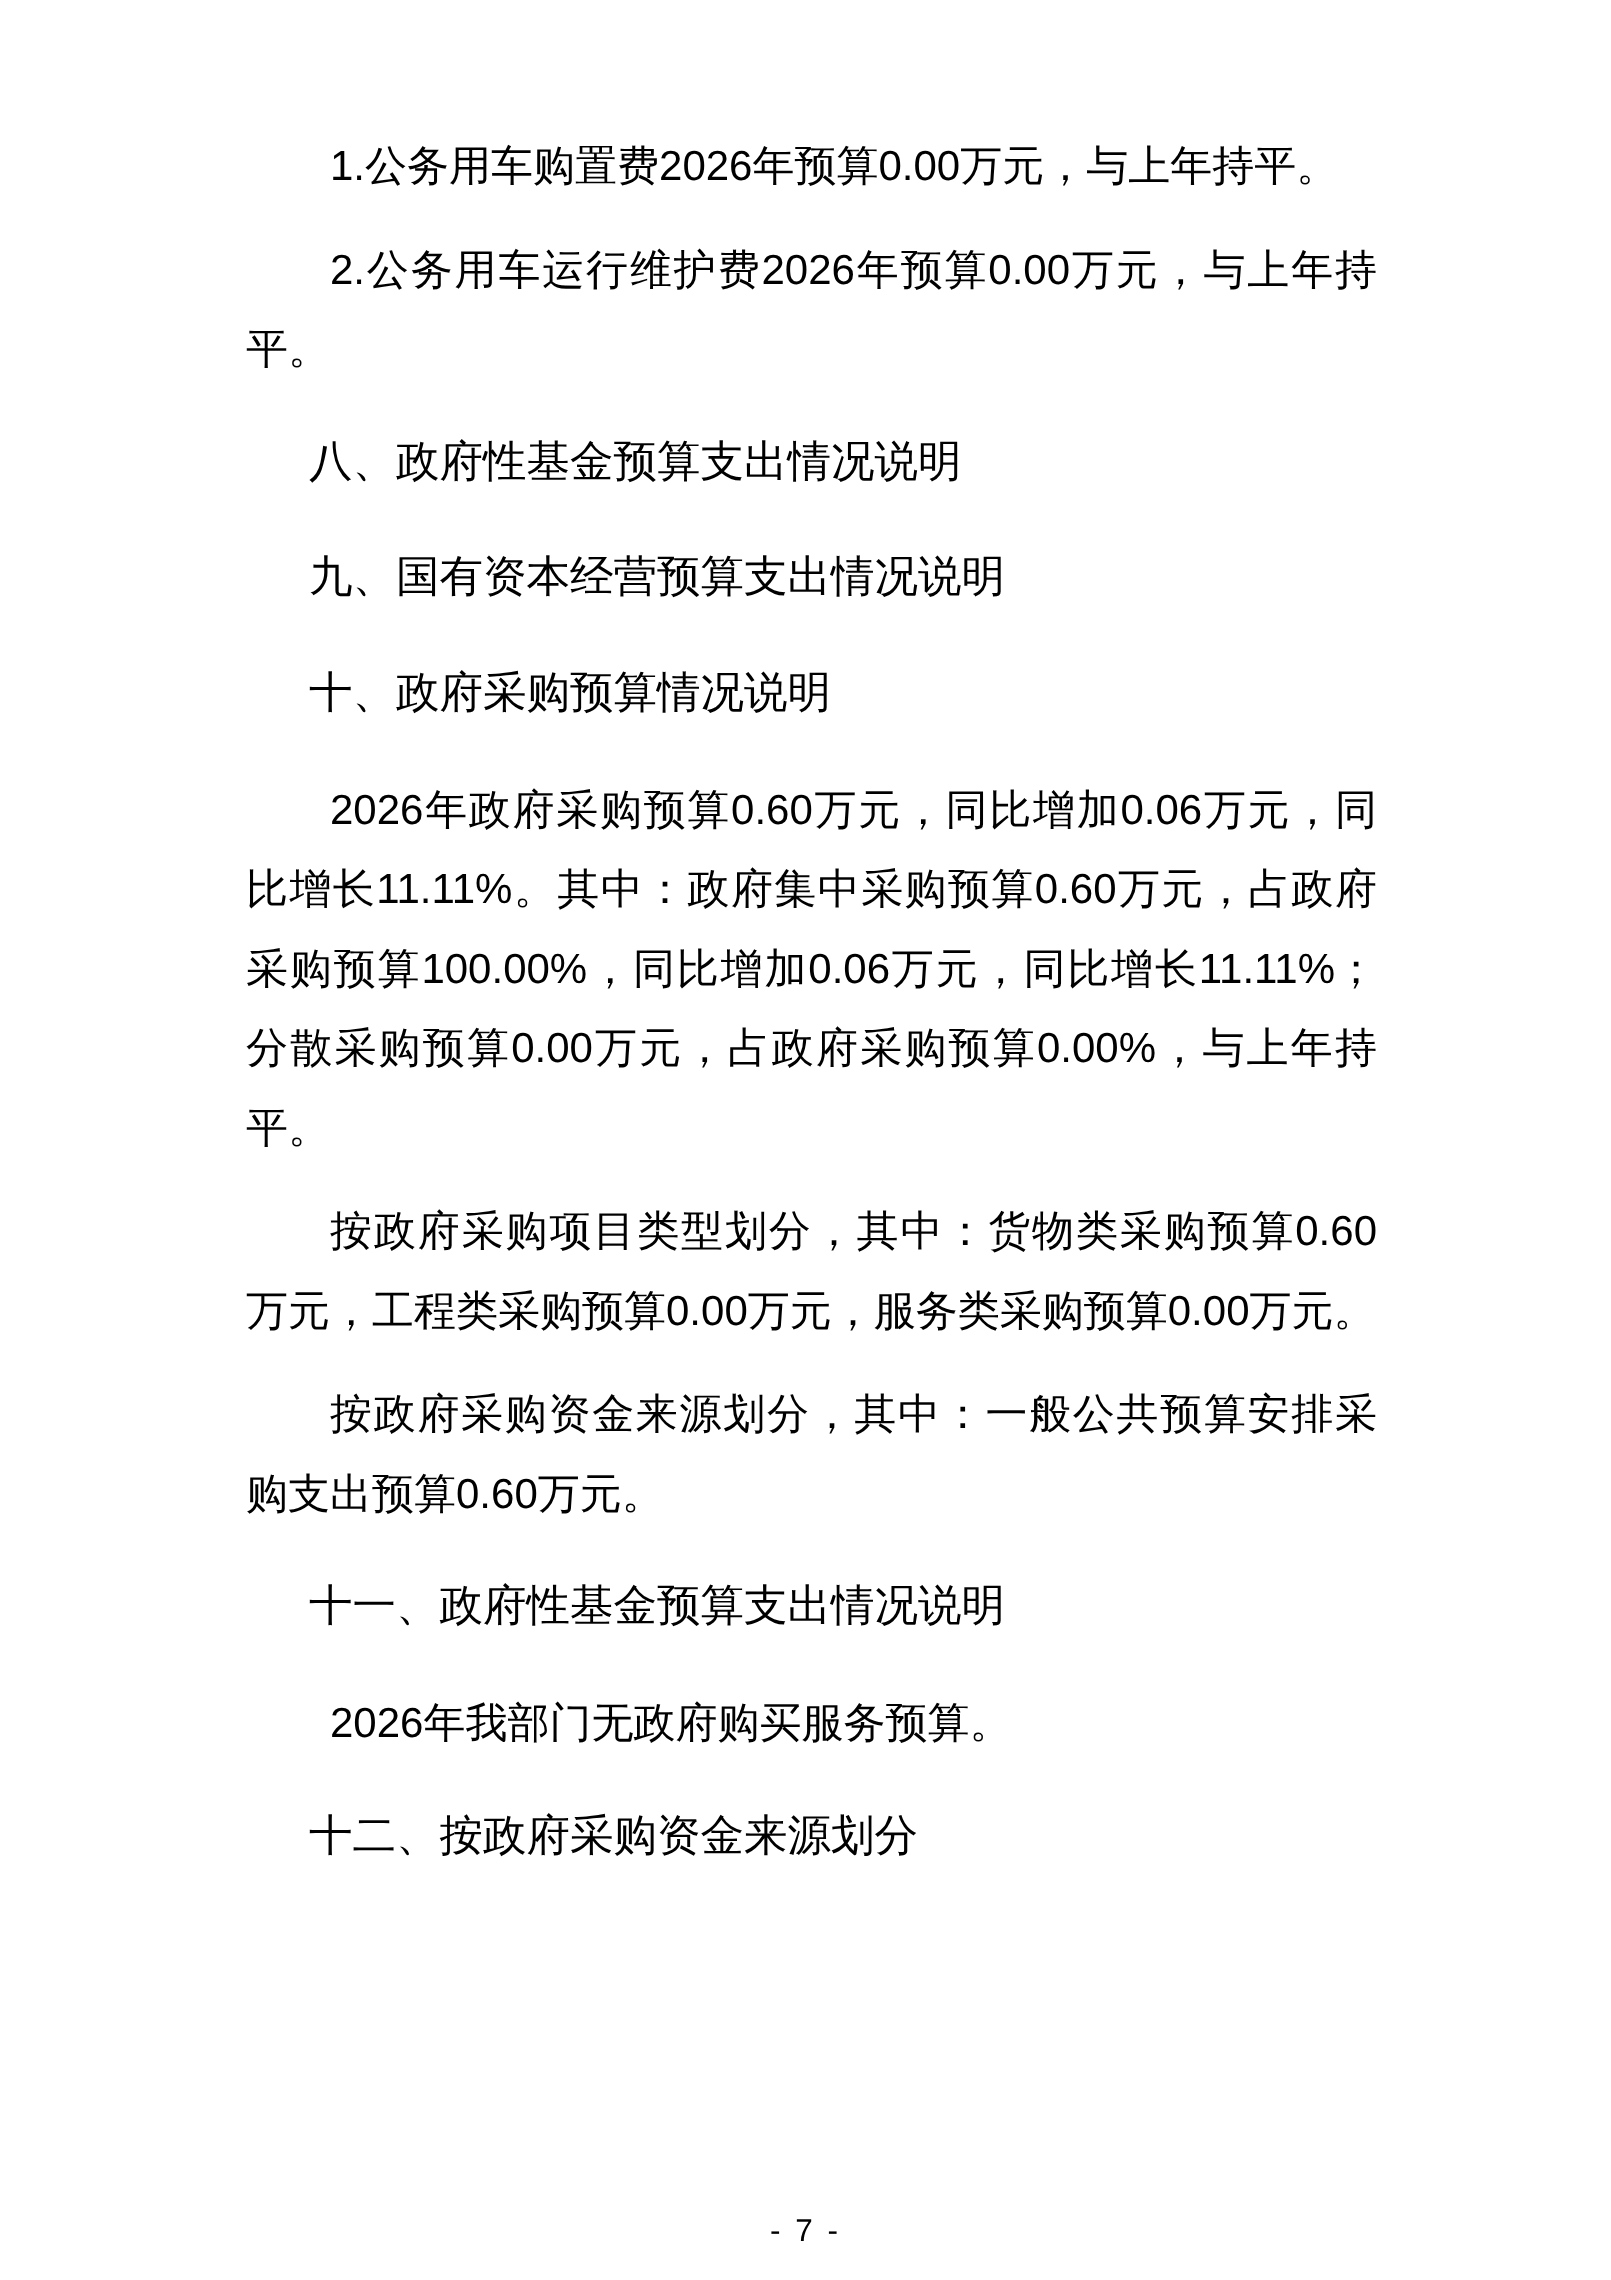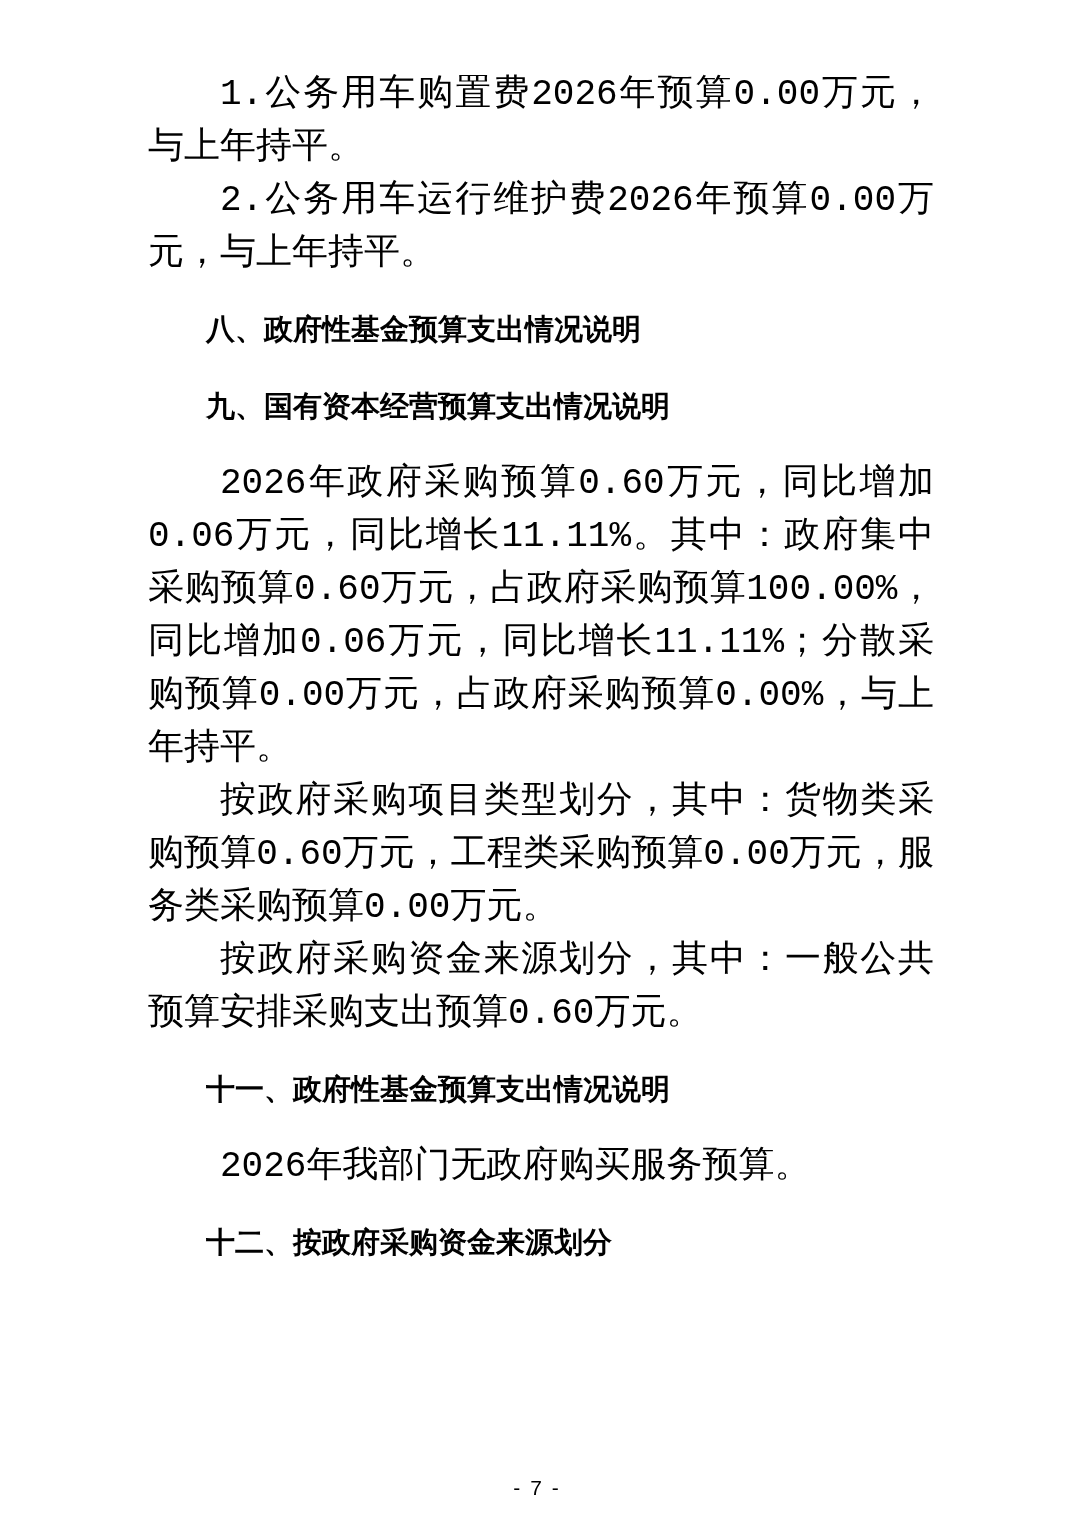--- a/index.html
+++ b/index.html
@@ -12,32 +12,32 @@
     position: relative;
     overflow: hidden;
   }
   .page {
     position: absolute;
     inset: 0;
     padding: 68px 140px 0 148px;
     box-sizing: border-box;
   }
   .para {
-    margin: 0;
-    font-size: 36px;
+    margin: 16px;
+    font-size: 28px;
     line-height: 53px;
     text-align: justify;
     text-indent: 2em;
-    font-family: Liberation Mono, monospace;
+    font-family: Liberation Sans, sans-serif;
   }
   .heading {
     margin: 23px 0 24px 0;
     font-size: 29px;
     line-height: 53px;
-    font-weight: bold;
+    font-weight: normal;
     text-indent: 2em;
     text-align: left;
     font-family: "Liberation Sans", "DejaVu Sans", sans-serif;
     color: #000000;
   }
   .page-number {
     position: absolute;
     left: 0;
     right: 0;
     bottom: 20px;
@@ -49,20 +49,21 @@
   }
 </style>
 </head>
 <body>
 
 <div class="page">
   <p class="para">1.公务用车购置费2026年预算0.00万元，与上年持平。</p>
   <p class="para">2.公务用车运行维护费2026年预算0.00万元，与上年持平。</p>
   <h2 class="heading">八、政府性基金预算支出情况说明</h2>
   <h2 class="heading">九、国有资本经营预算支出情况说明</h2>
+  <h2 class="heading">十、政府采购预算情况说明</h2>
   <p class="para">2026年政府采购预算0.60万元，同比增加0.06万元，同比增长11.11%。其中：政府集中采购预算0.60万元，占政府采购预算100.00%，同比增加0.06万元，同比增长11.11%；分散采购预算0.00万元，占政府采购预算0.00%，与上年持平。</p>
   <p class="para">按政府采购项目类型划分，其中：货物类采购预算0.60万元，工程类采购预算0.00万元，服务类采购预算0.00万元。</p>
   <p class="para">按政府采购资金来源划分，其中：一般公共预算安排采购支出预算0.60万元。</p>
   <h2 class="heading">十一、政府性基金预算支出情况说明</h2>
   <p class="para">2026年我部门无政府购买服务预算。</p>
   <h2 class="heading">十二、按政府采购资金来源划分</h2>
 </div>
 
 <div class="page-number">- 7 -</div>
 

